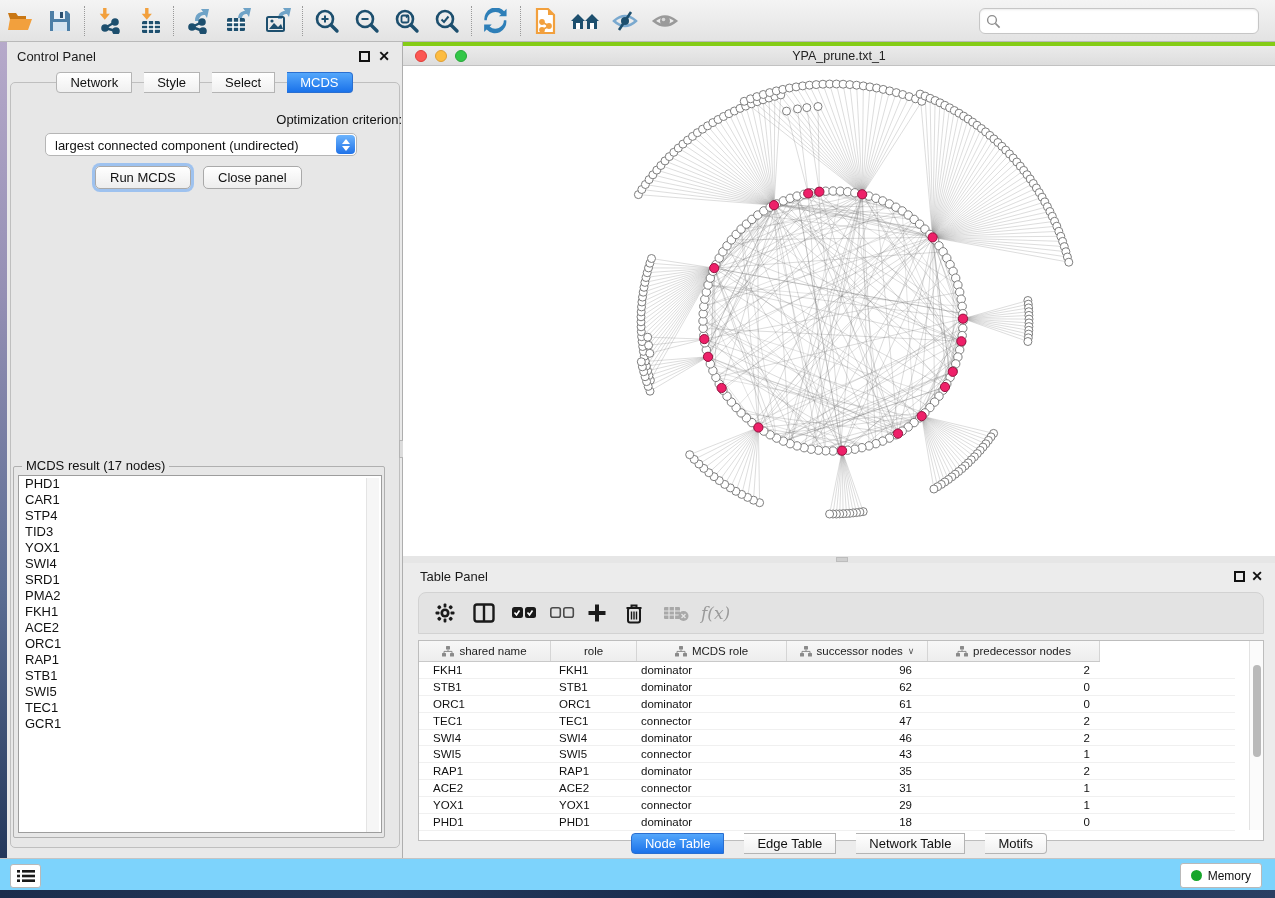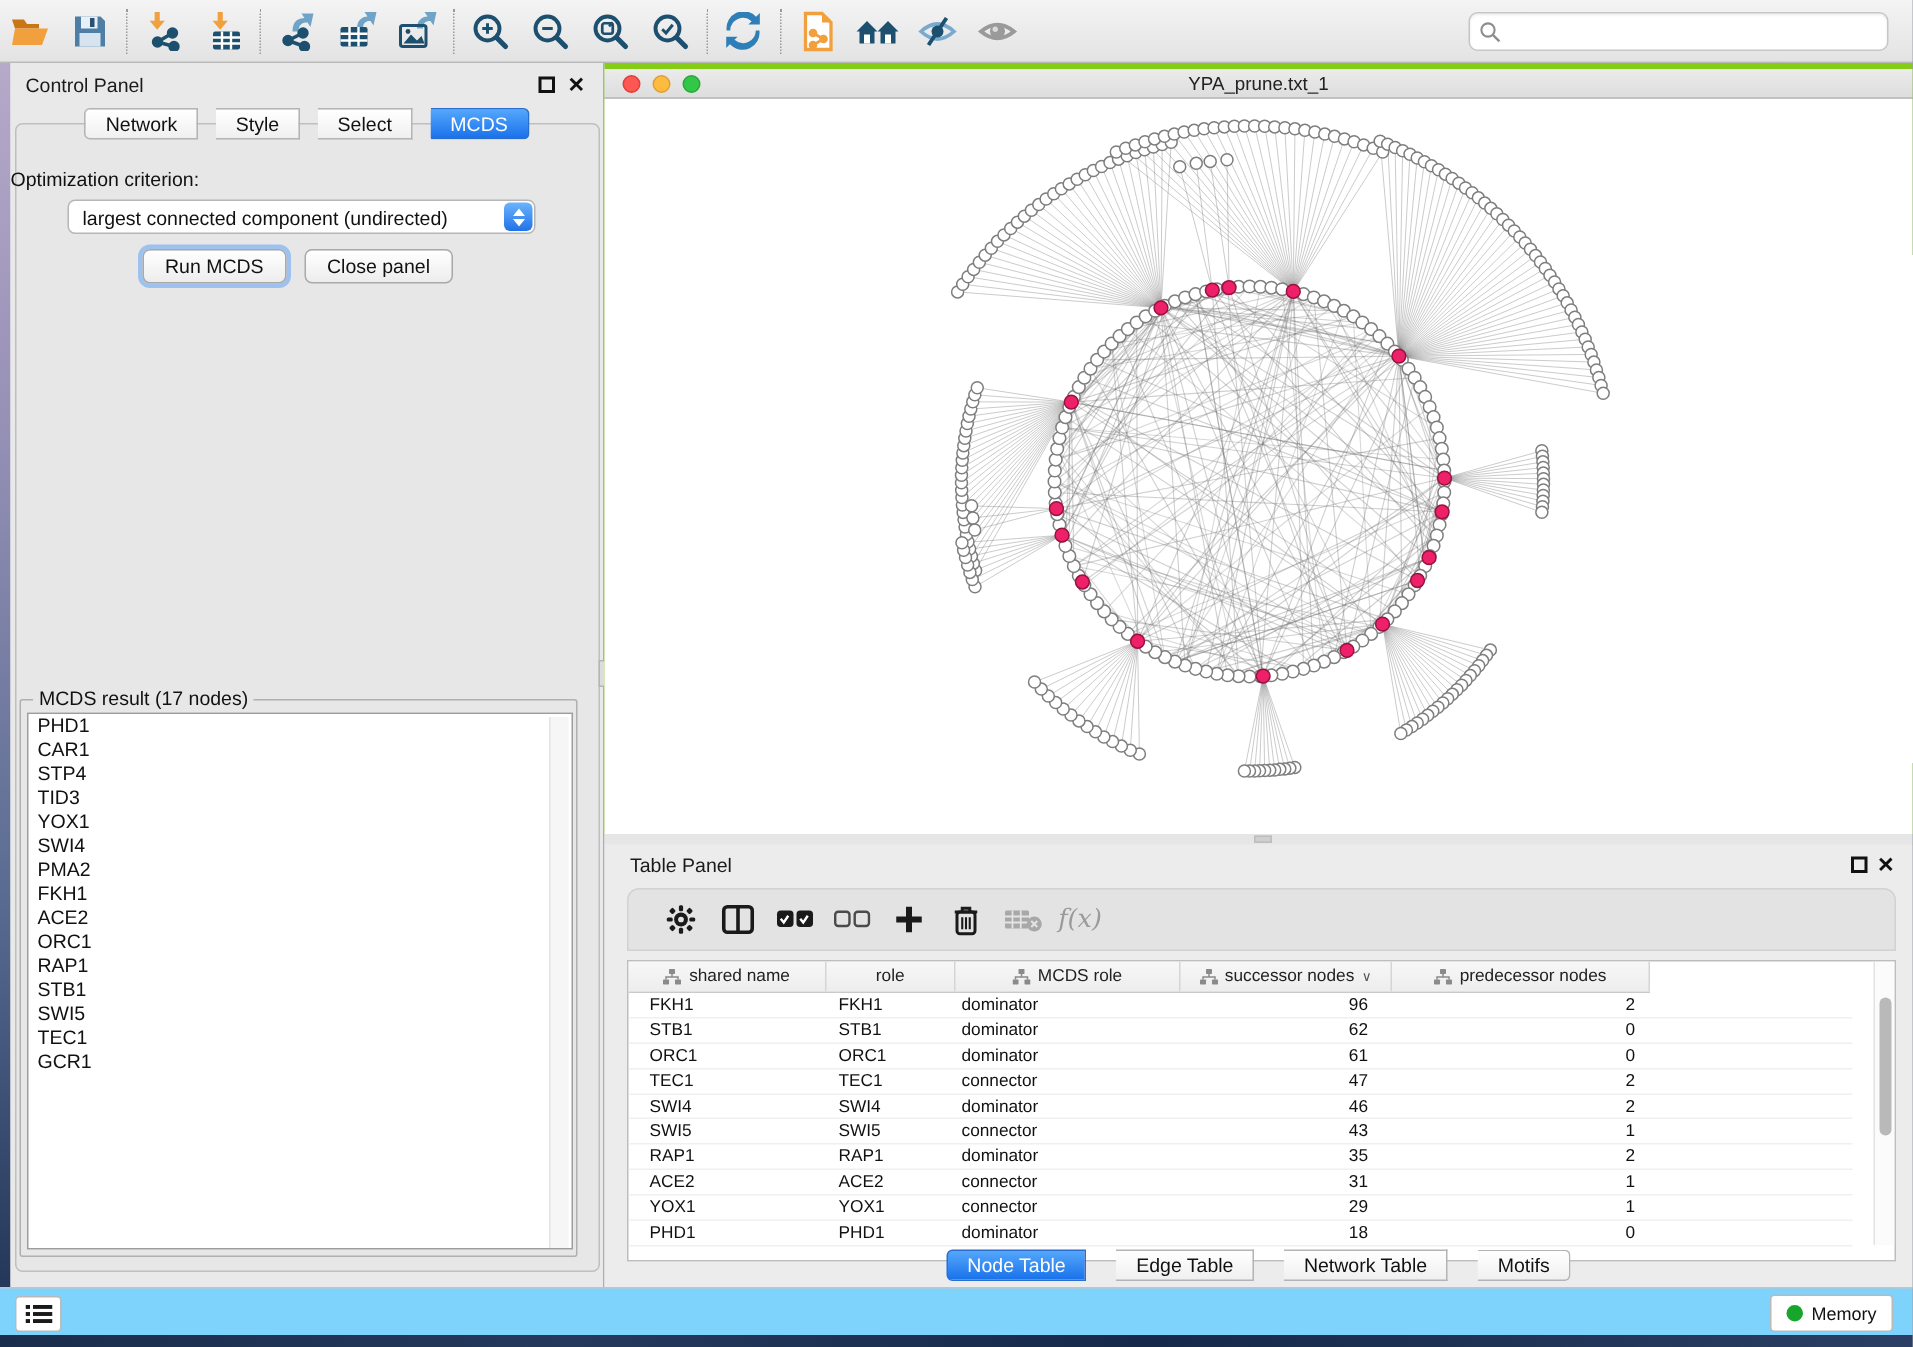--- a/index.html
+++ b/index.html
@@ -31,21 +31,21 @@
   .float-box { position:absolute; top:5px; width:11px; height:11px; border:2px solid #111; background:transparent; }
   .close-x { position:absolute; top:2px; font-size:14px; font-weight:bold; color:#111; line-height:16px; }
   .cp-float { right:32px; } .cp-close { right:12px; }
   .cp-tabs { position:absolute; left:0; top:30px; width:100%; display:flex; justify-content:center; z-index:2;gap:12px; }
   .seg { height:21px; padding:0 13px; font-size:13px; display:flex; align-items:center; background:linear-gradient(#ffffff,#f0f0f0);
     border:1px solid #b4b4b4; border-left:none; color:#111; }
   .seg:first-child { border-left:1px solid #b4b4b4; border-radius:4px 0 0 4px; }
   .seg:last-child { border-radius:0 4px 4px 0; }
   .seg.sel { background:linear-gradient(#54a7fb,#1a72ea); color:#fff; border-color:#2a6fd0; }
   .cp-body { position:absolute; left:3px; top:40px; width:390px; height:766px; background:#e7e7e7; border:1px solid #bfbfbf; border-radius:5px; }
-  .opt-label { position:absolute; left:0; top:70px; width:100%; text-align:left; font-size:13px; color:#111; }
+  .opt-label { position:absolute; left:0; top:70px; width:100%; text-align:right; font-size:13px; color:#111; }
   .opt-select { position:absolute; left:38px; top:91px; width:312px; height:23px; background:#fff; border:1px solid #b6b6b6; border-radius:5px; }
   .opt-select .val { position:absolute; left:9px; top:4px; font-size:13px; color:#111; white-space:nowrap; }
   .opt-select .stepper { position:absolute; right:1px; top:1px; width:19px; height:19px; border-radius:4px;
     background:linear-gradient(#6cb4fd,#2072e8); display:flex; flex-direction:column; align-items:center; justify-content:center; }
   .stepper i { width:0; height:0; border-left:4px solid transparent; border-right:4px solid transparent; display:block; }
   .stepper .up { border-bottom:5px solid #fff; margin-bottom:2px; } .stepper .dn { border-top:5px solid #fff; }
   .cp-btn { position:absolute; top:124px; height:23px; background:linear-gradient(#ffffff,#ededed); border:1px solid #a9a9a9;
     border-radius:5px; font-size:13px; color:#111; padding:0 14px; }
   .btn-run { left:88px; box-shadow:0 0 0 3px rgba(110,170,245,.6); }
   .btn-closep { left:196px; }
@@ -69,21 +69,21 @@
   .tl.grn { left:52px; background:#33c748; border:1px solid #27a73a; }
   .net-title { position:absolute; left:0; top:3px; width:100%; text-align:center; font-size:12.5px; color:#222; }
   .netview { position:absolute; left:0; top:24px; width:872px; height:490px; background:#fff; }
 
   
   .tpanel { position:absolute; left:403px; top:563px; width:872px; height:295px; background:#ececec; }
   .tp-title { position:absolute; left:17px; top:6px; font-size:13px; color:#1a1a1a; }
   .tp-float { right:30px; } .tp-closex { right:12px; }
   .tp-toolbar { position:absolute; left:15px; top:29px; width:846px; height:42px; background:#e3e3e3; border:1px solid #d2d2d2;
     border-radius:8px 8px 0 0; display:flex; align-items:center; padding-left:16px; }
-  .tp-tool { width:38px; height:30px; border:none; background:transparent; display:flex; align-items:center; justify-content:center; }
+  .tp-tool { width:38px; height:30px; border:none; background:transparent; display:flex; align-items:center; }
   .fx { font-family:"DejaVu Serif", serif; font-style:italic; font-size:17px; color:#9a9a9a; }
   .tbl { position:absolute; left:15px; top:77px; width:846px; height:201px; background:#fff; border:1px solid #bdbdbd; overflow:hidden; }
   .tbl-head { position:absolute; left:0; top:0; height:21px; display:flex; background:linear-gradient(#f7f7f7,#ededed); border-bottom:1px solid #c9c9c9; }
   .th { display:flex; align-items:center; justify-content:center; gap:5px; font-size:11.5px; color:#222; border-right:1px solid #d5d5d5; }
   .th .sort { font-size:9px; color:#555; }
   .tbl-rows { position:absolute; left:0; top:21px; width:816px; }
   .tr { display:flex; height:16.9px; align-items:center; border-bottom:1px solid #f0f0f0; }
   .td { font-size:11.5px; color:#111; white-space:nowrap; overflow:hidden; }
   .num { text-align:right; }
   .tbl-scroll { position:absolute; right:0; top:0; width:14px; height:189px; background:#fbfbfb; border-left:1px solid #e3e3e3; }
@@ -281,20 +281,21 @@
     <div class="fieldset">
       <span class="legend">MCDS result (17 nodes)</span>
       <div class="mcds-list" id="mcds-list">
         <div class="track"></div>
       <div class="mcds-item">PHD1</div>
           <div class="mcds-item">CAR1</div>
           <div class="mcds-item">STP4</div>
           <div class="mcds-item">TID3</div>
           <div class="mcds-item">YOX1</div>
           <div class="mcds-item">SWI4</div>
+          <div class="mcds-item">SRD1</div>
           <div class="mcds-item">PMA2</div>
           <div class="mcds-item">FKH1</div>
           <div class="mcds-item">ACE2</div>
           <div class="mcds-item">ORC1</div>
           <div class="mcds-item">RAP1</div>
           <div class="mcds-item">STB1</div>
           <div class="mcds-item">SWI5</div>
           <div class="mcds-item">TEC1</div>
           <div class="mcds-item">GCR1</div>
         </div>

